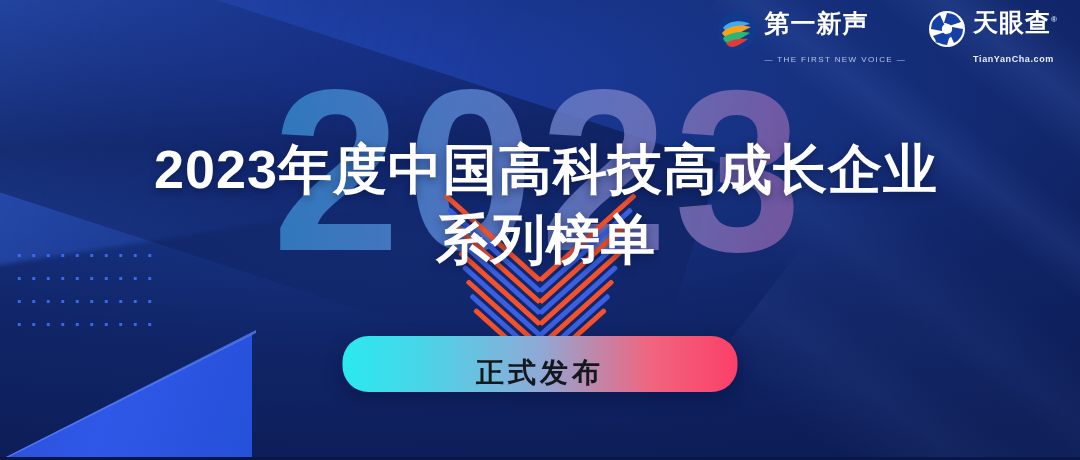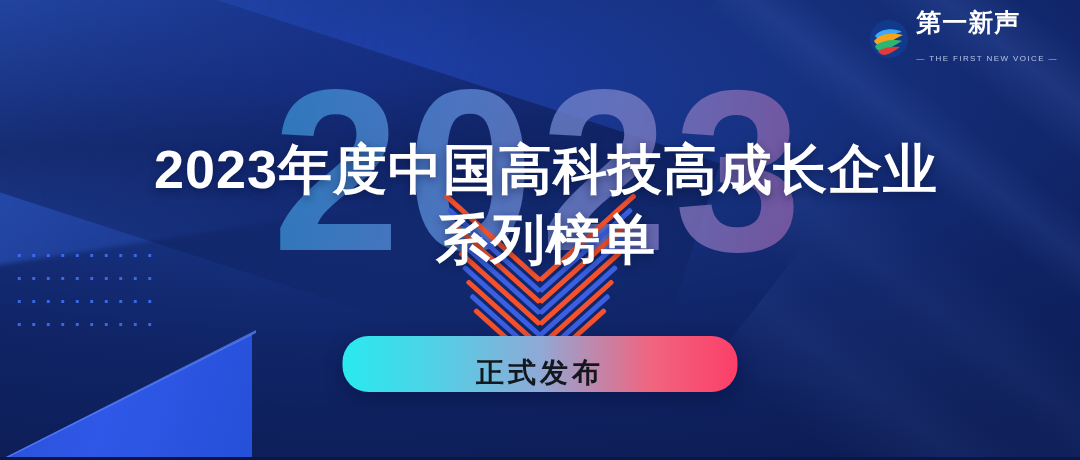--- a/index.html
+++ b/index.html
@@ -175,21 +175,21 @@
   .logos {
     position: absolute;
     right: 22px;
     top: 10px;
     display: flex;
     align-items: center;
     gap: 22px;
   }
   .logo {
     display: flex;
-    align-items: flex-end;
+    align-items: flex-start;
     gap: 7px;
   }
   .logo-mark { display: block; }
   .logo-text { display: flex; flex-direction: column; line-height: 1; }
   .logo-cn {
     color: #ffffff;
     font-size: 25px;
     font-weight: 700;
     letter-spacing: 1px;
   }
@@ -298,17 +298,36 @@
           <path d="M6 27 C13 21, 26 20, 33 22 C26 26, 20 30, 15 32 C10 33, 7 31, 6 27 Z" fill="#2bb673"></path>
           <path d="M9 32 C15 28, 25 27, 31 28 C26 32, 20 35, 16 36 C12 36, 10 34, 9 32 Z" fill="#e23a3a"></path>
         </svg>
       </span>
       <span class="logo-text">
         <span class="logo-cn">第一新声</span>
         <span class="logo-sub">— THE FIRST NEW VOICE —</span>
       </span>
     </div>
 
+    <div class="logo">
+      <span class="logo-mark">
+        <svg width="38" height="38" viewBox="0 0 38 38">
+          <circle cx="19" cy="19" r="18" fill="#ffffff"></circle>
+          <path d="M19 3 A16 16 0 0 1 33 12 L21 16 A5 5 0 0 0 16 13 Z" fill="#1740a6"></path>
+          <path d="M35 19 A16 16 0 0 1 26 33 L21 22 A5 5 0 0 0 24 17 Z" fill="#1740a6"></path>
+          <path d="M19 35 A16 16 0 0 1 5 26 L17 22 A5 5 0 0 0 22 25 Z" fill="#1740a6"></path>
+          <path d="M3 19 A16 16 0 0 1 12 5 L17 16 A5 5 0 0 0 14 21 Z" fill="#1740a6"></path>
+          <circle cx="19" cy="19" r="5.2" fill="#ffffff"></circle>
+          <path d="M7 31 C13 25, 22 22, 31 22 C24 27, 16 31, 9 33 Z" fill="#1740a6" opacity="0.9"></path>
+        </svg>
+      </span>
+      <span class="logo-text">
+        <span class="logo-cn">
+          <span>天眼查</span><span class="tm">®</span>
+        </span>
+        <span class="logo-sub tyc">TianYanCha.com</span>
+      </span>
+    </div>
 
   </div>
 
   <div class="divider-bar"></div>
 </div>
 
 </body></html>

